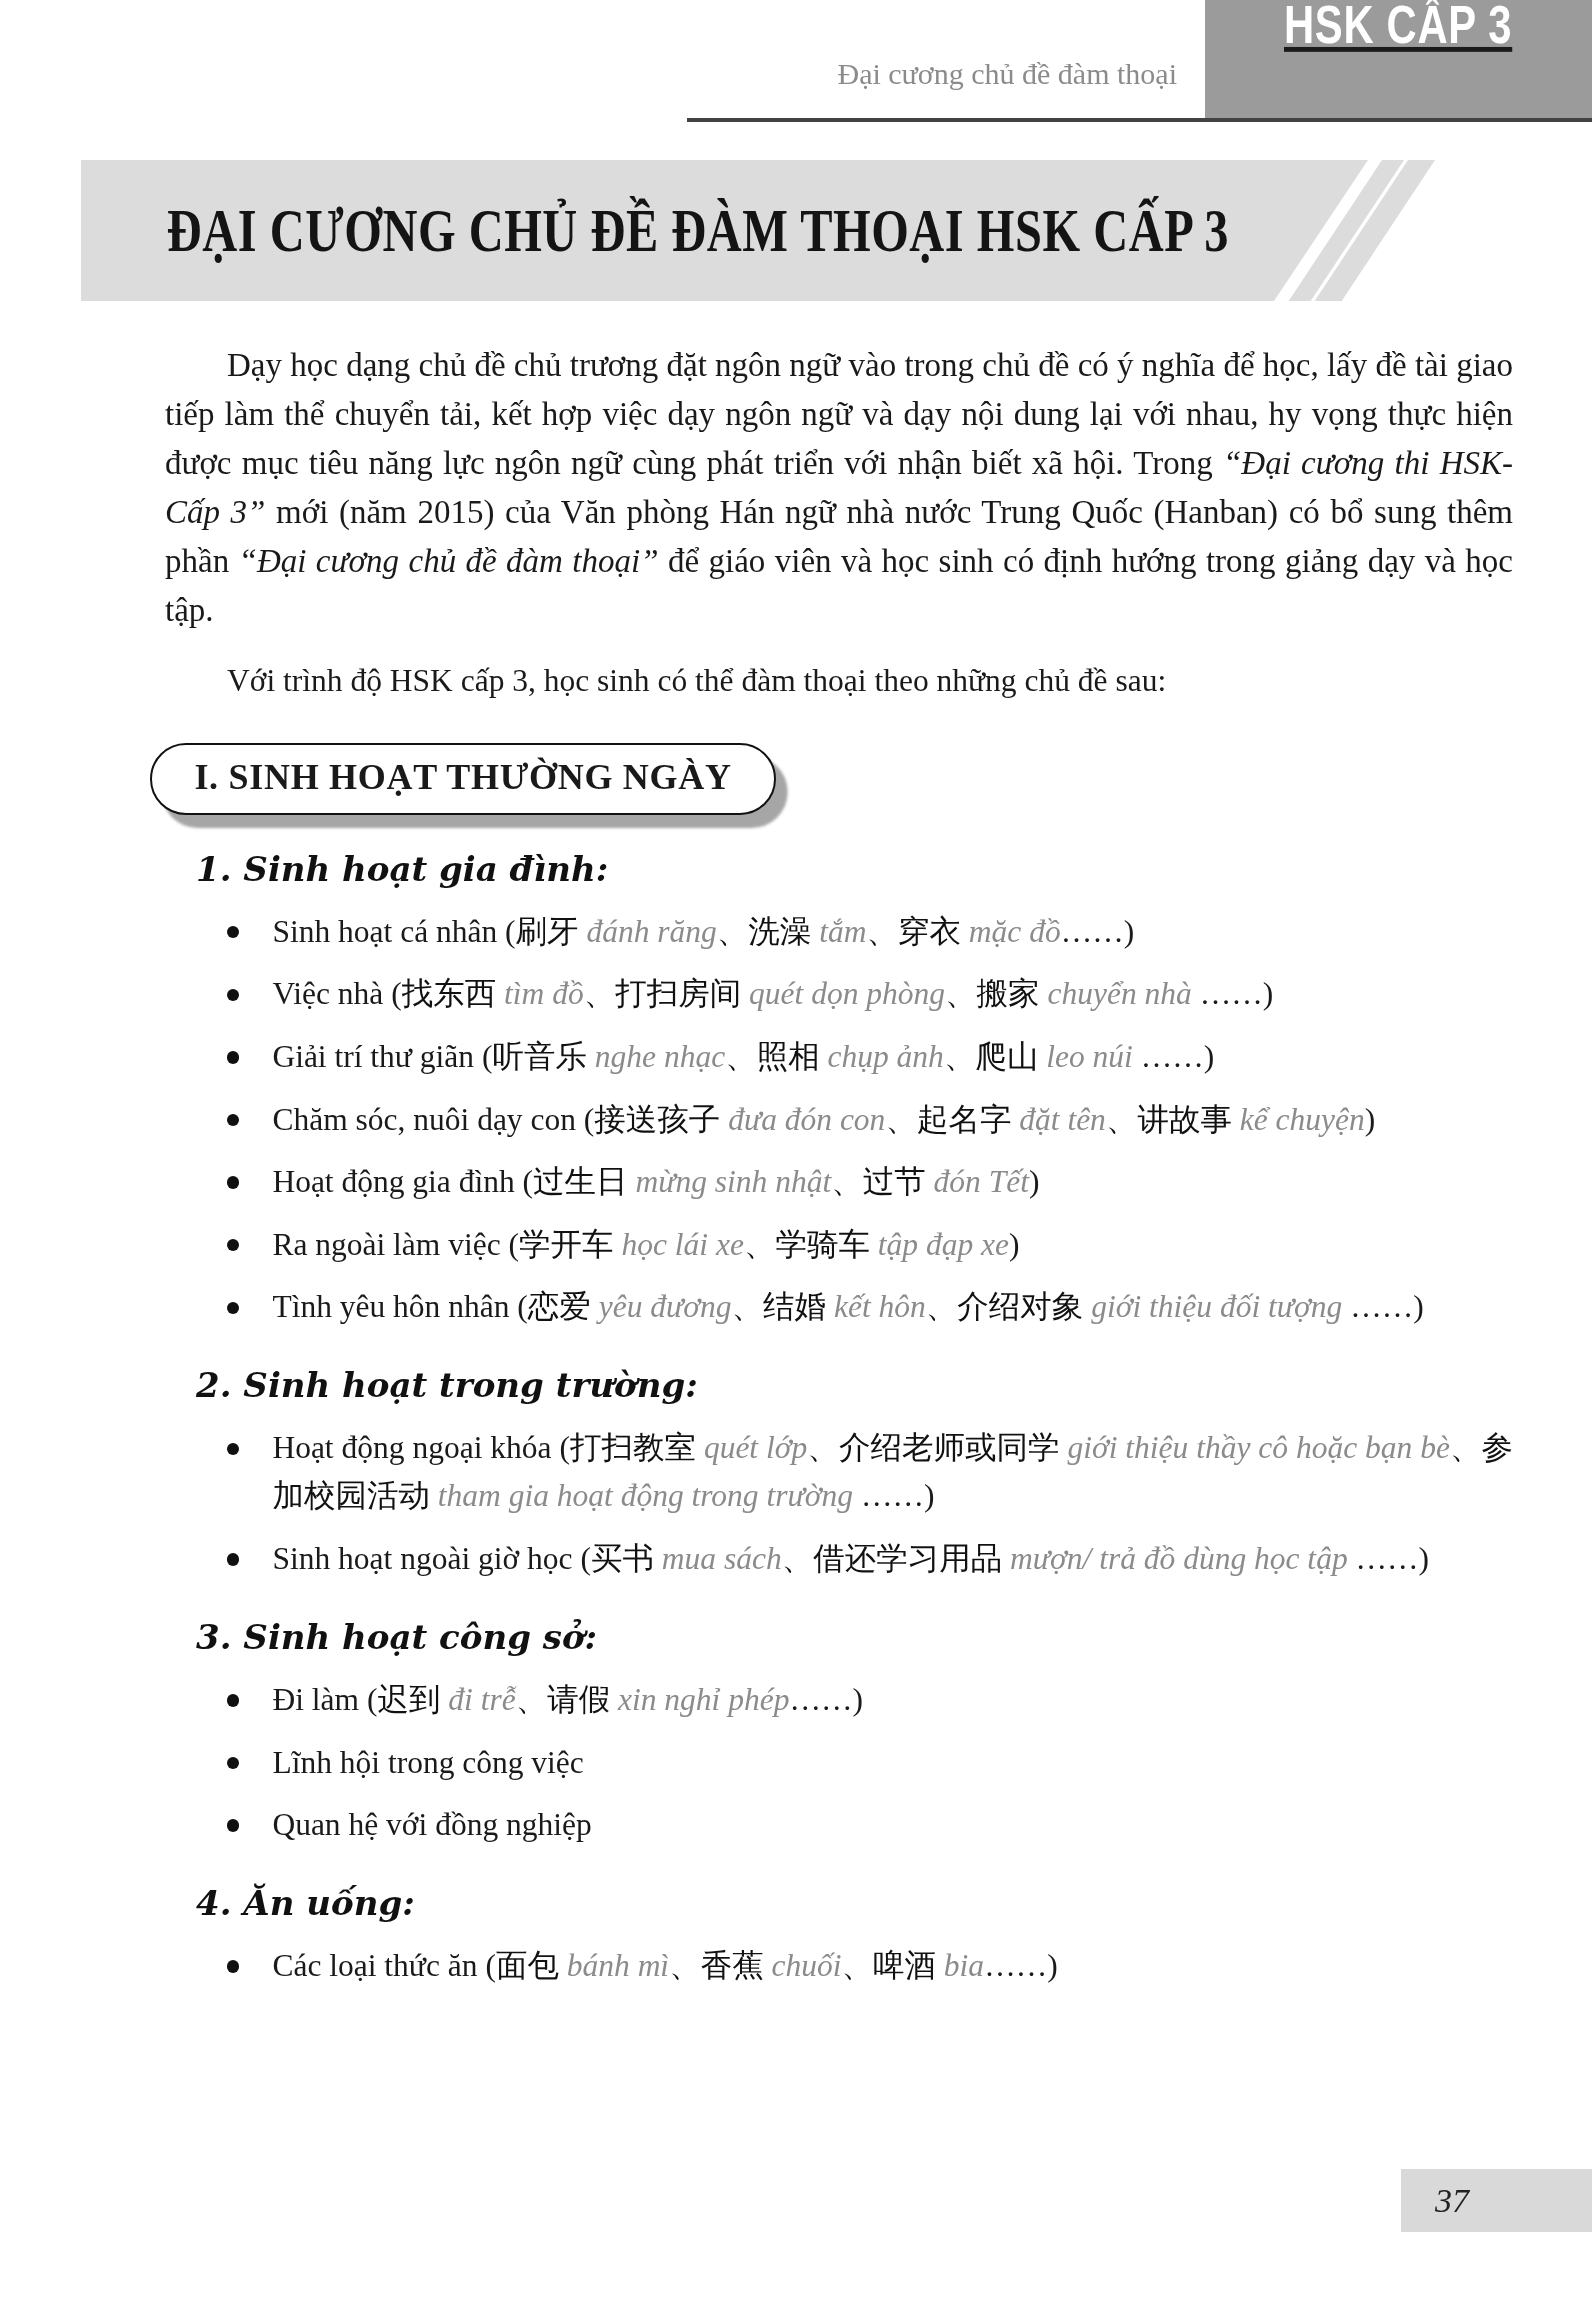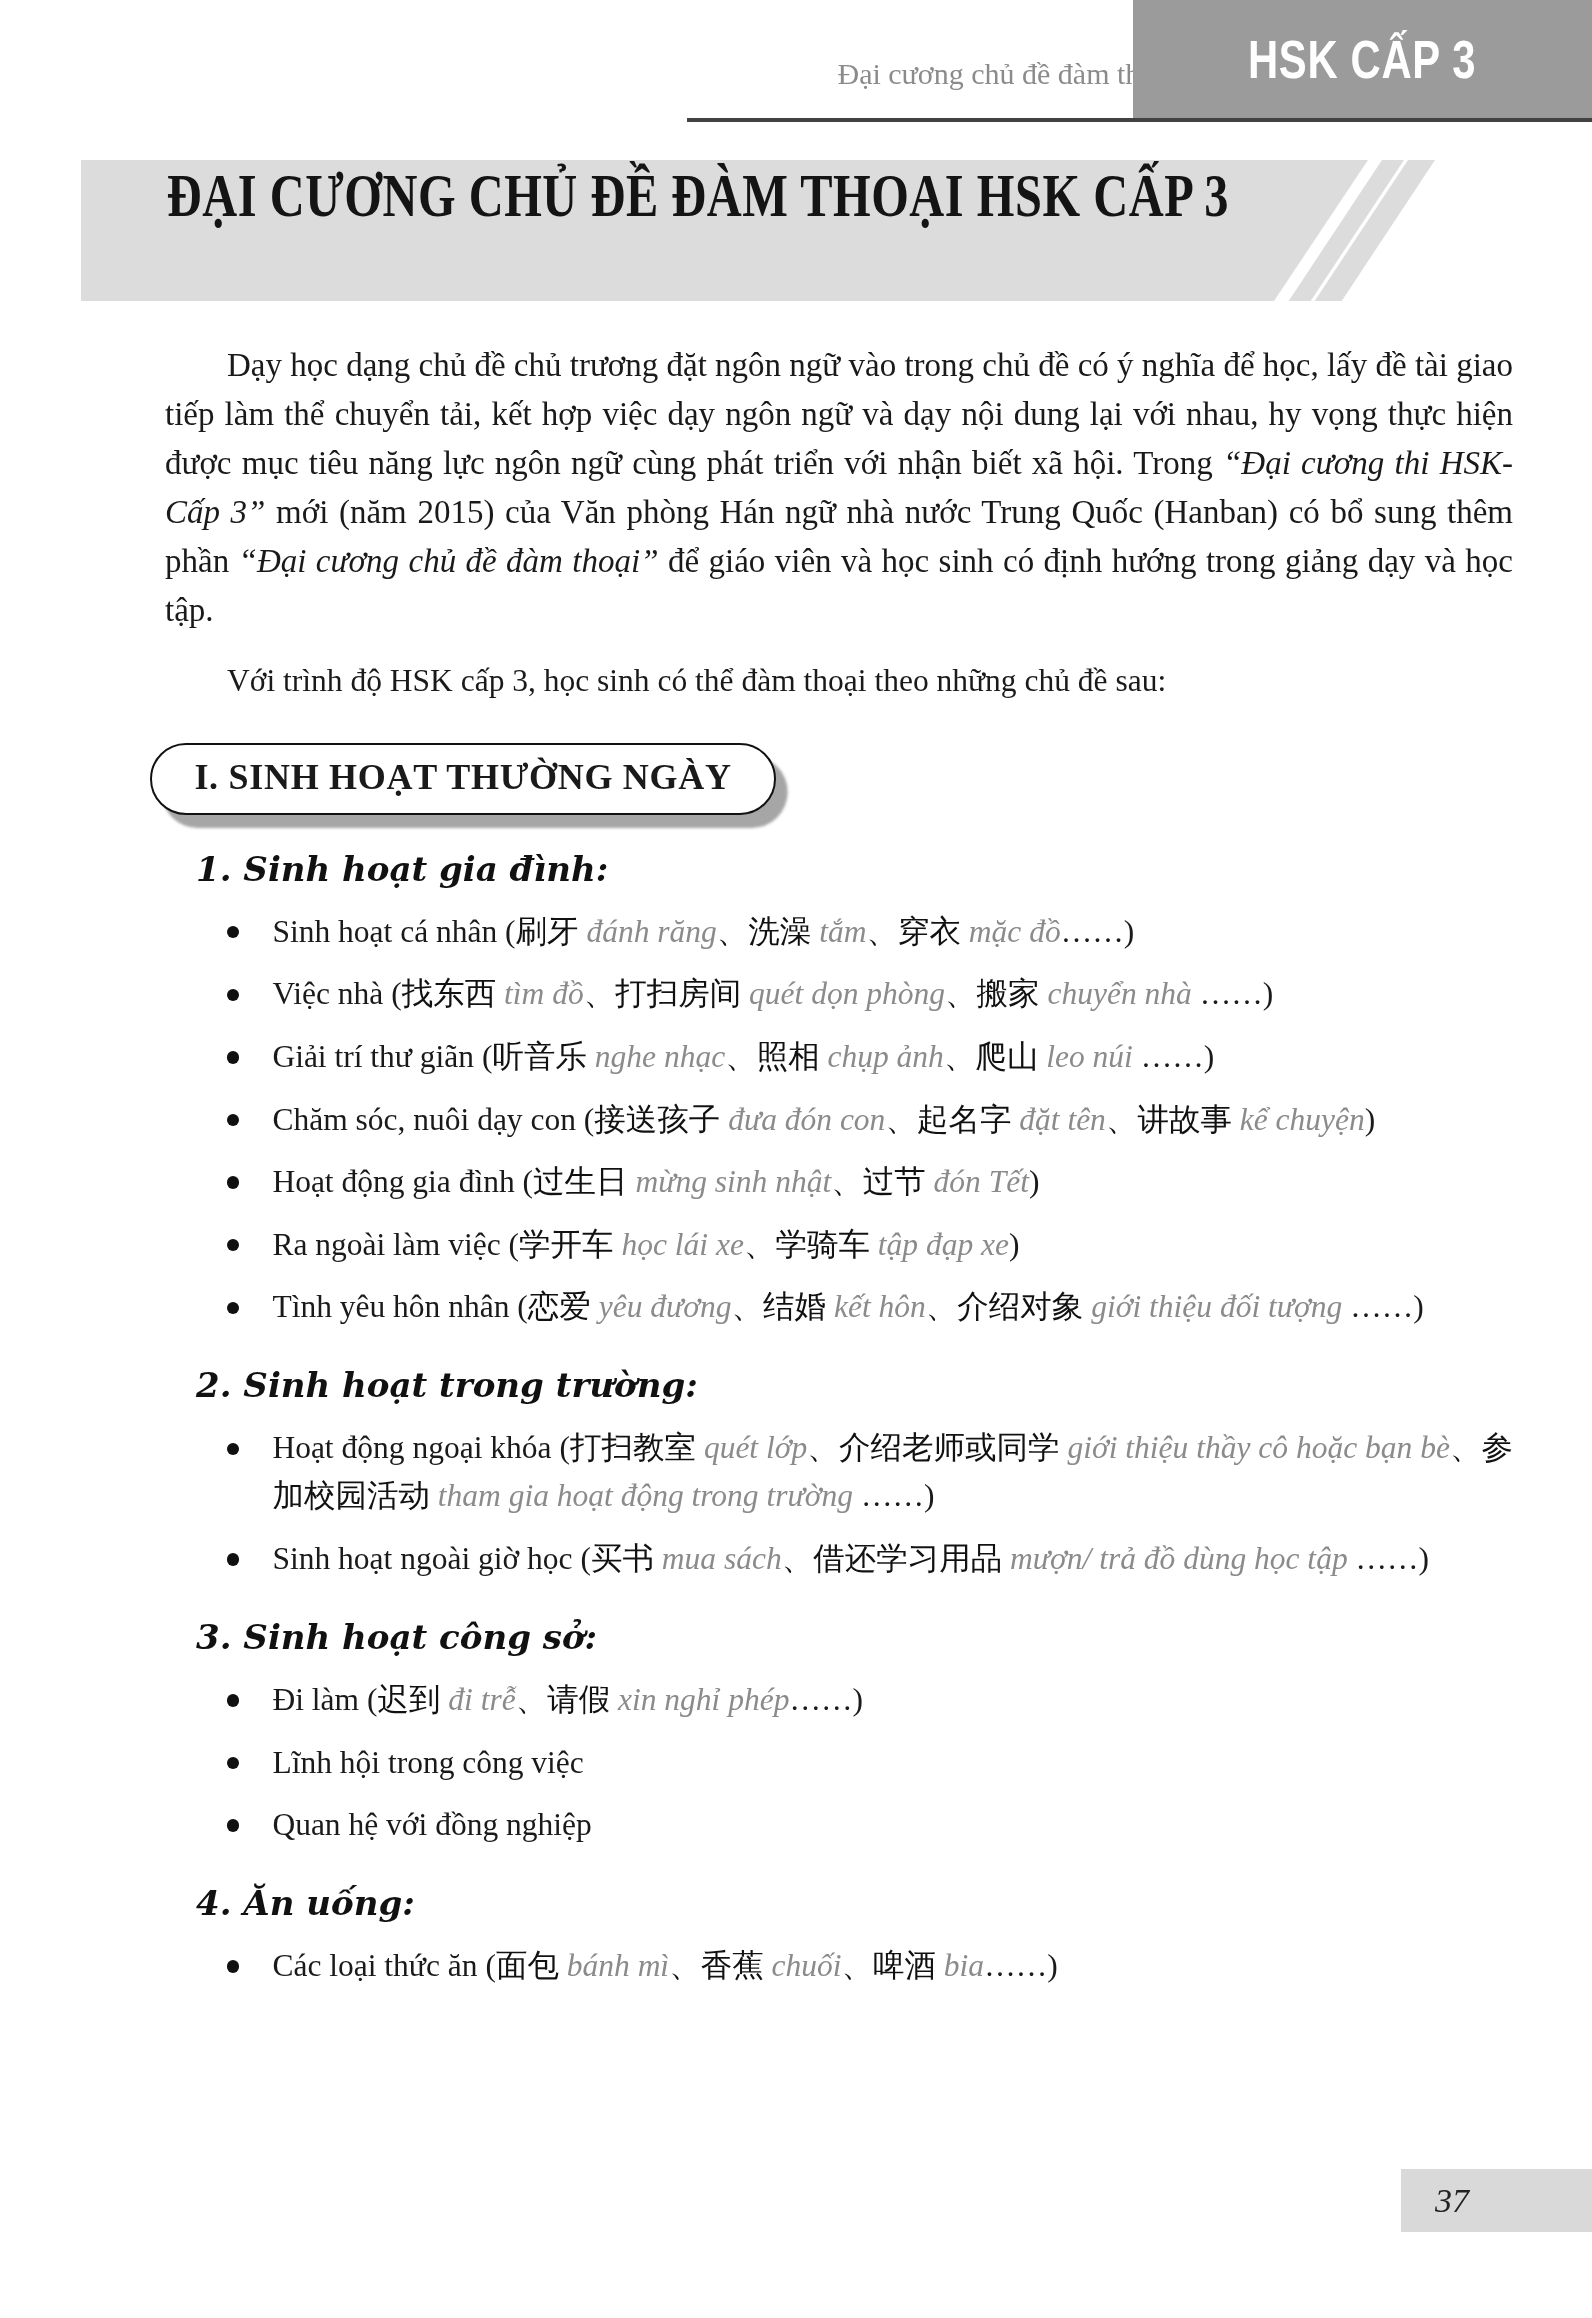--- a/index.html
+++ b/index.html
@@ -10,36 +10,36 @@
     overflow:hidden;
     font-family:"Liberation Serif",serif;
     color:#1a1a1a;
   }
   
   .running-header{
     position:absolute;top:57px;right:415px;
     font-size:30px;color:#8b8b8b;white-space:nowrap;
   }
   .level-badge{
-    position:absolute;top:0;right:0;width:459px;height:120px;
-    background:#9b9b9b;display:flex;align-items:center;justify-content:center;
+    position:absolute;top:0;right:0;width:387px;height:120px;
+    background:#9b9b9b;display:flex;align-items:flex-start;justify-content:center;text-decoration:underline;
   }
   .level-badge span{
     color:#ffffff;font-family:"Liberation Sans",sans-serif;font-weight:bold;
     font-size:44px;letter-spacing:0.7px;transform:scale(0.95,1.22);white-space:nowrap;
   }
   .header-rule{
     position:absolute;top:118px;left:687px;right:0;height:3.7px;background:#424242;
   }
   
   .banner{
     position:absolute;top:160px;left:81px;height:141px;width:1287px;
     background:#dcdcdc;
     clip-path:polygon(0 0,100% 0,calc(100% - 94px) 100%,0 100%);
-    display:flex;
+    display:flex;align-items:center;
   }
   .banner-title{
     padding-left:110px;font-weight:bold;font-size:62px;color:#141414;
     white-space:nowrap;transform:scaleX(0.78);transform-origin:left center;
     font-family:"Liberation Serif",serif;letter-spacing:0.7px;
   }
   .stripe{
     position:absolute;top:160px;height:141px;background:#dcdcdc;
     transform:skewX(-33.5deg);transform-origin:top left;
   }

